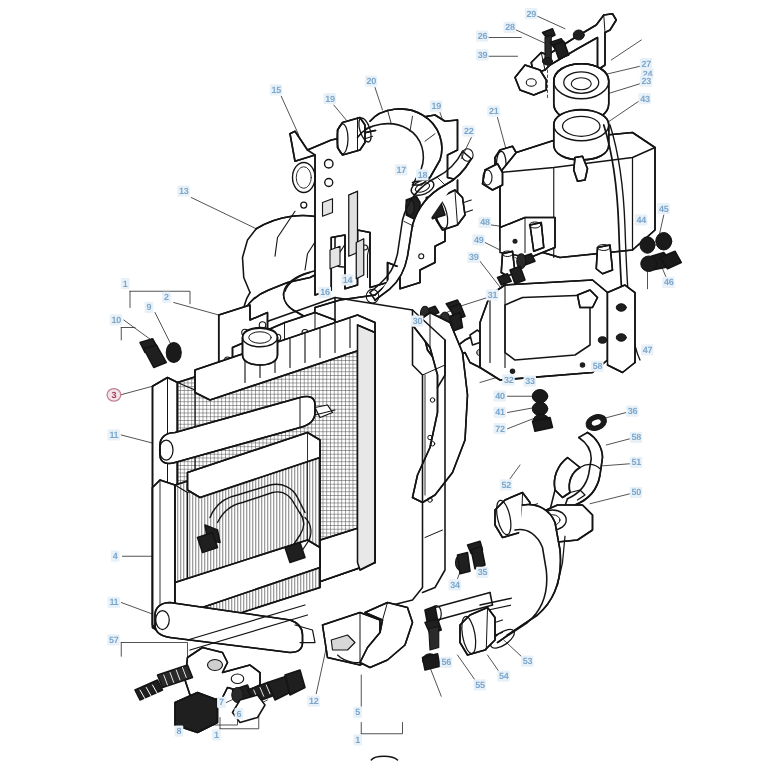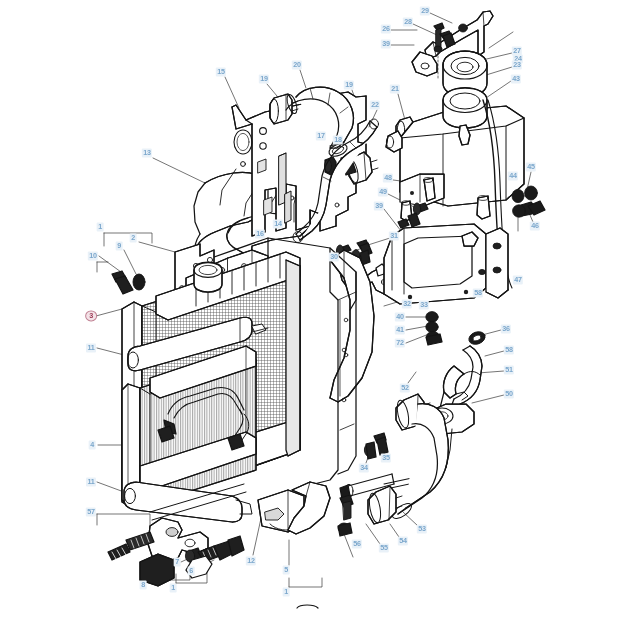--- a/index.html
+++ b/index.html
@@ -716,16 +716,16 @@
       <div class="callout" style="left: 506px; top: 329px;">36</div>
       <div class="callout" style="left: 509px; top: 350px;">58</div>
       <div class="callout" style="left: 509px; top: 370px;">51</div>
       <div class="callout" style="left: 509px; top: 394px;">50</div>
       <div class="callout" style="left: 405px; top: 388px;">52</div>
       <div class="callout" style="left: 364px; top: 468px;">34</div>
       <div class="callout" style="left: 386px; top: 458px;">35</div>
       <div class="callout" style="left: 422px; top: 529px; text-align: right;">53</div>
       <div class="callout" style="left: 403px; top: 541px;">54</div>
       <div class="callout" style="left: 384px; top: 548px;">55</div>
-      <div class="callout" style="left: 357px; top: 544px;">56</div>
+      <div class="callout" style="left: 357px; top: 530px;">56</div>
     </div>
 
 </div>
 
 </body></html>

